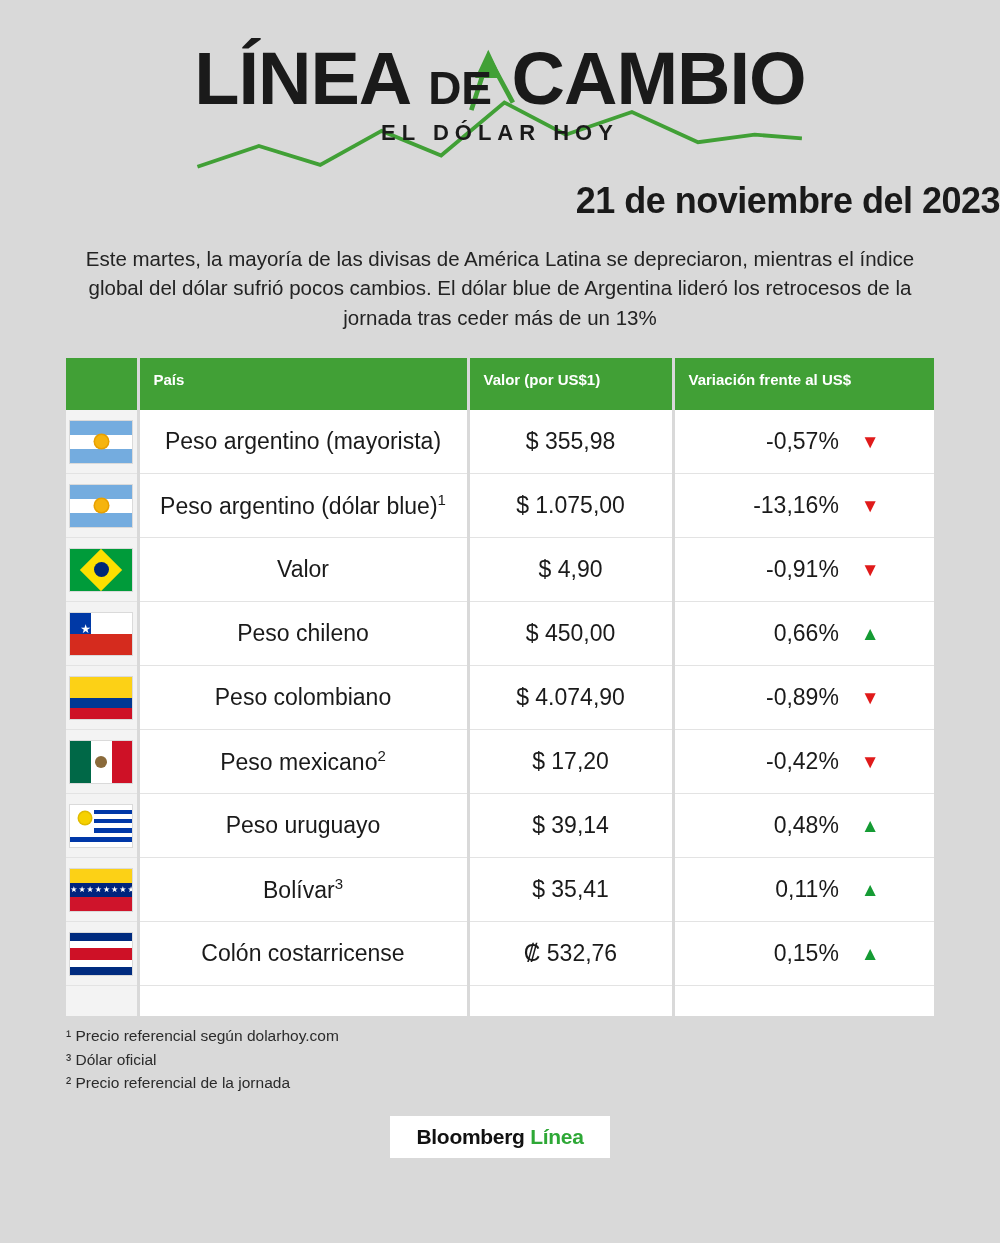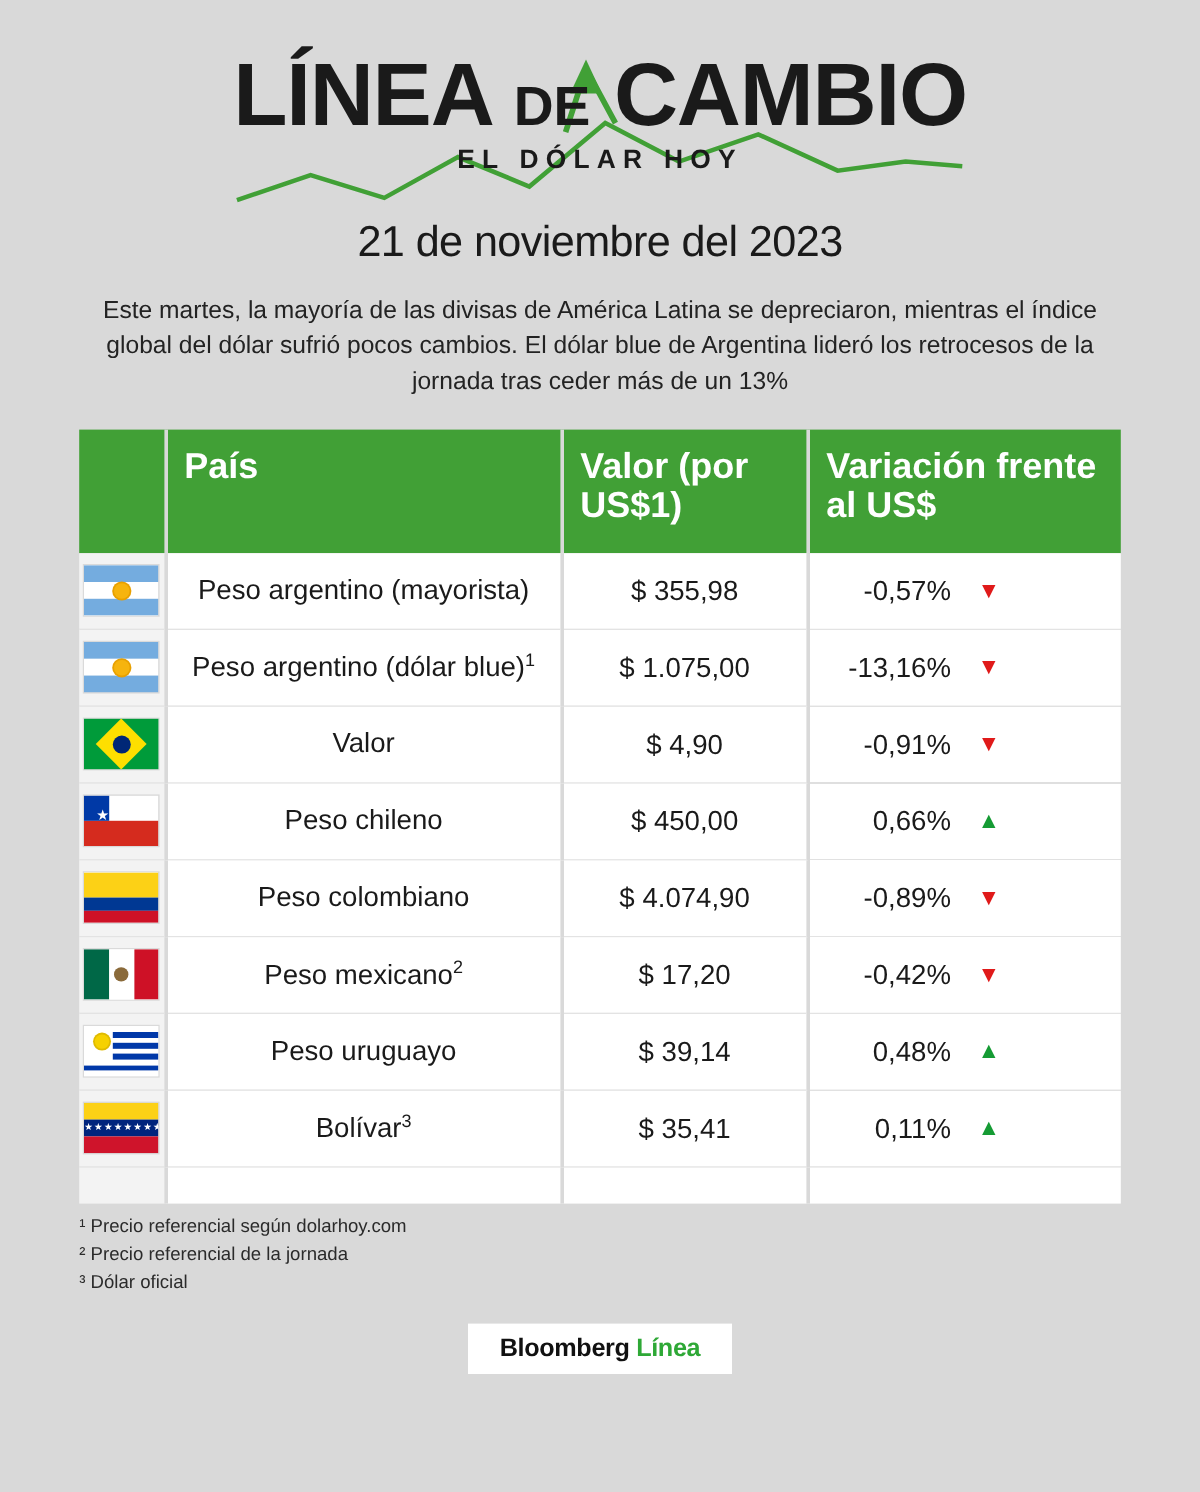--- a/index.html
+++ b/index.html
@@ -52,22 +52,22 @@
     font-size: 22px;
     font-weight: bold;
     letter-spacing: 6px;
     margin-top: 6px;
     position: relative;
     z-index: 2;
   }
 
   .date-line {
     font-size: 36px;
-    font-weight: normal;
-    text-align: center;
+    font-weight: bold;
+    text-align: right;
     margin-top: 34px;
     letter-spacing: -0.5px;
   }
 
   .intro {
     width: 830px;
     margin: 22px auto 0 auto;
     text-align: center;
     font-size: 20.5px;
     line-height: 1.42;
@@ -85,21 +85,21 @@
     table-layout: fixed;
   }
   table.fx col.c-flag  { width: 72px; }
   table.fx col.c-name  { width: 330px; }
   table.fx col.c-val   { width: 205px; }
   table.fx col.c-var   { width: 261px; }
 
   thead th {
     background: #41a036;
     color: #ffffff;
-    font-size: 30px;
+    font-size: 15px;
     font-weight: bold;
     text-align: left;
     vertical-align: top;
     padding: 14px 14px 22px 14px;
     line-height: 1.12;
     border-right: 3px solid #d9d9d9;
   }
   thead th.flag-head { border-right: 3px solid #d9d9d9; }
   thead th:last-child { border-right: none; }
 
@@ -120,21 +120,21 @@
   }
   tbody td.name-cell {
     line-height: 1.12;
   }
   tbody td.var-cell {
     position: relative;
   }
   .var-inner {
     display: flex;
     align-items: center;
-    justify-content: flex-start;
+    justify-content: center;
     gap: 22px;
   }
   .var-text { min-width: 110px; text-align: right; }
   .arrow { font-size: 19px; line-height: 1; }
   .arrow.down { color: #e01a1a; }
   .arrow.up   { color: #159b34; }
 
   tbody tr.spacer td {
     height: 22px;
     background: #ffffff;
@@ -444,35 +444,54 @@
         </td>
         <td>$ 35,41</td>
         <td class="var-cell">
           <div class="var-inner">
             <span class="var-text">0,11%</span>
             <span class="arrow up">▲</span>
           </div>
         </td>
       </tr>
 
+      <tr>
+        <td class="flag-cell">
+          <div class="flag f-cr">
+            <div class="band b1"></div>
+              <div class="band b2"></div>
+              <div class="band b3"></div>
+            <div class="band b4"></div>
+              <div class="band b5"></div>
+          </div>
+        </td>
+        <td class="name-cell">Colón costarricense</td>
+        <td>₡ 532,76</td>
+        <td class="var-cell">
+          <div class="var-inner">
+            <span class="var-text">0,15%</span>
+            <span class="arrow up">▲</span>
+          </div>
+        </td>
+      </tr>
 
       <tr class="spacer">
         <td class="flag-cell"></td>
           <td></td>
           <td></td>
           <td></td>
       </tr>
     </tbody>
   </table>
 </div>
 
 <div class="notes">
   <span class="n">¹ Precio referencial según dolarhoy.com</span>
+  <span class="n">³ Dólar oficial</span>
   <span class="n">² Precio referencial de la jornada</span>
-  <span class="n">³ Dólar oficial</span>
 </div>
 
 <div class="footer">
   <span class="bbl">
     <span class="bb">Bloomberg</span>
     <span class="lin">Línea</span>
   </span>
 </div>
 
 </body></html>

